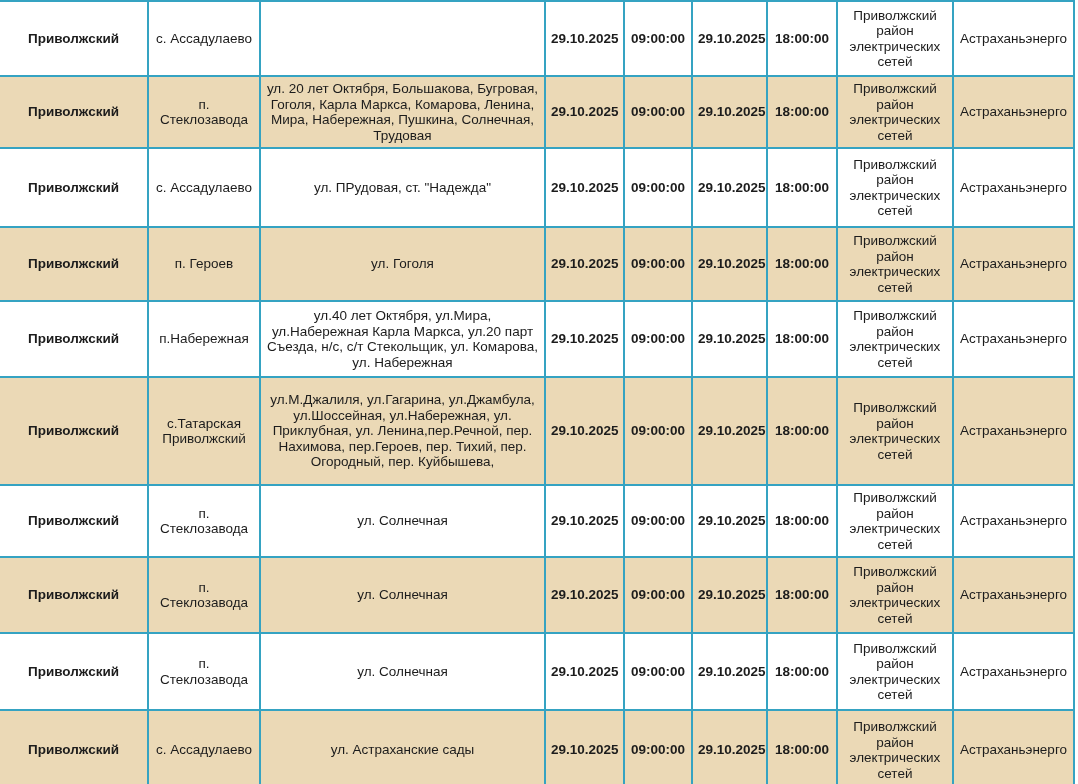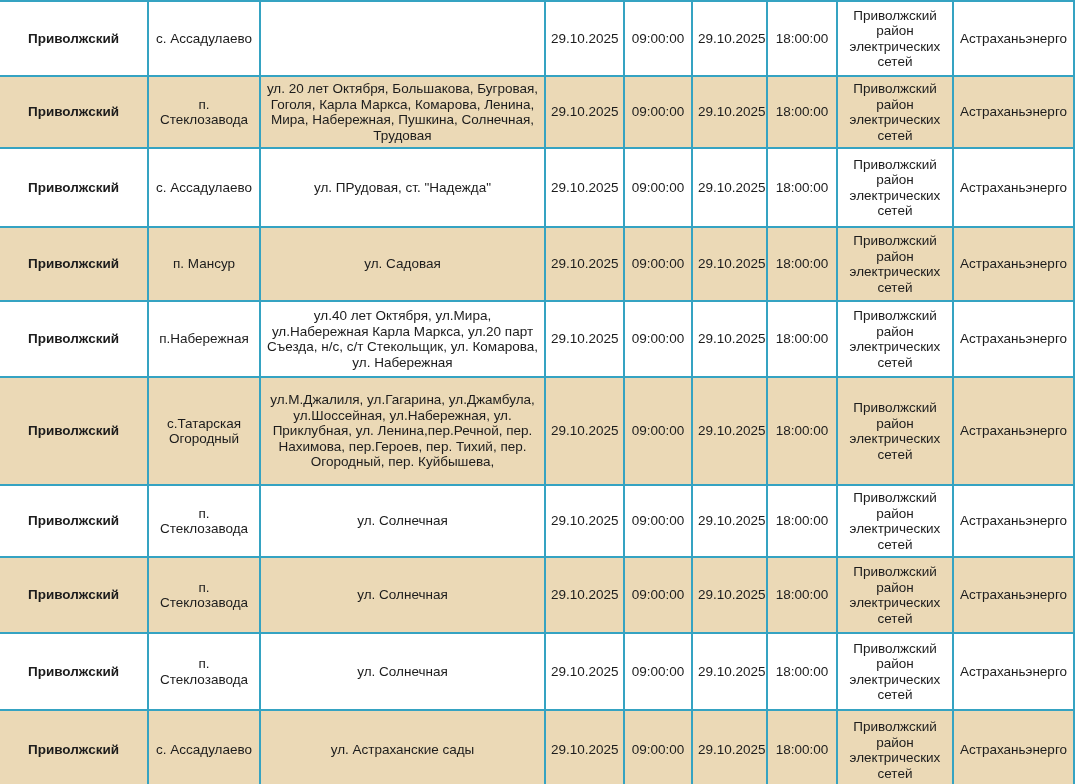--- a/index.html
+++ b/index.html
@@ -52,21 +52,21 @@
   tbody tr:nth-child(3){height:79px;}
   tbody tr:nth-child(4){height:74px;}
   tbody tr:nth-child(5){height:76px;}
   tbody tr:nth-child(6){height:108px;}
   tbody tr:nth-child(7){height:72px;}
   tbody tr:nth-child(8){height:76px;}
   tbody tr:nth-child(9){height:77px;}
   tbody tr:nth-child(10){height:80px;}
   td.settlement{padding:2px 6px;margin-left:40px;}
   td.streets{padding:2px 9px;}
-  td.datetime{white-space:nowrap;padding:2px 1px;}
+  td.datetime{white-space:nowrap;padding:2px 1px;font-weight:bold;}
   td.company{white-space:nowrap;padding:2px 3px;}
 </style>
 </head>
 <body>
 
 <div class="page">
   <table class="outage">
     <colgroup>
       <col class="c1">
         <col class="c2">
@@ -107,43 +107,43 @@
     <td class="streets">ул. ПРудовая, ст. "Надежда"</td>
     <td class="datetime">29.10.2025</td>
     <td class="datetime">09:00:00</td>
     <td class="datetime">29.10.2025</td>
     <td class="datetime">18:00:00</td>
     <td class="organization">Приволжский район электрических сетей</td>
     <td class="company">Астраханьэнерго</td>
   </tr>
         <tr>
     <td class="district">Приволжский</td>
-    <td class="settlement">п. Мансур</td>
-    <td class="streets">ул. Садовая</td>
+    <td class="settlement">п. Героев</td>
+    <td class="streets">ул. Гоголя</td>
     <td class="datetime">29.10.2025</td>
     <td class="datetime">09:00:00</td>
     <td class="datetime">29.10.2025</td>
     <td class="datetime">18:00:00</td>
     <td class="organization">Приволжский район электрических сетей</td>
     <td class="company">Астраханьэнерго</td>
   </tr>
         <tr>
     <td class="district">Приволжский</td>
     <td class="settlement">п.Набережная</td>
     <td class="streets">ул.40 лет Октября, ул.Мира, ул.Набережная Карла Маркса, ул.20 парт Съезда, н/с, с/т Стекольщик, ул. Комарова, ул. Набережная</td>
     <td class="datetime">29.10.2025</td>
     <td class="datetime">09:00:00</td>
     <td class="datetime">29.10.2025</td>
     <td class="datetime">18:00:00</td>
     <td class="organization">Приволжский район электрических сетей</td>
     <td class="company">Астраханьэнерго</td>
   </tr>
         <tr>
     <td class="district">Приволжский</td>
-    <td class="settlement">с.Татарская Огородный</td>
+    <td class="settlement">с.Татарская Приволжский</td>
     <td class="streets">ул.М.Джалиля, ул.Гагарина, ул.Джамбула, ул.Шоссейная, ул.Набережная, ул. Приклубная, ул. Ленина,пер.Речной, пер. Нахимова, пер.Героев, пер. Тихий, пер. Огородный, пер. Куйбышева,</td>
     <td class="datetime">29.10.2025</td>
     <td class="datetime">09:00:00</td>
     <td class="datetime">29.10.2025</td>
     <td class="datetime">18:00:00</td>
     <td class="organization">Приволжский район электрических сетей</td>
     <td class="company">Астраханьэнерго</td>
   </tr>
         <tr>
     <td class="district">Приволжский</td>

